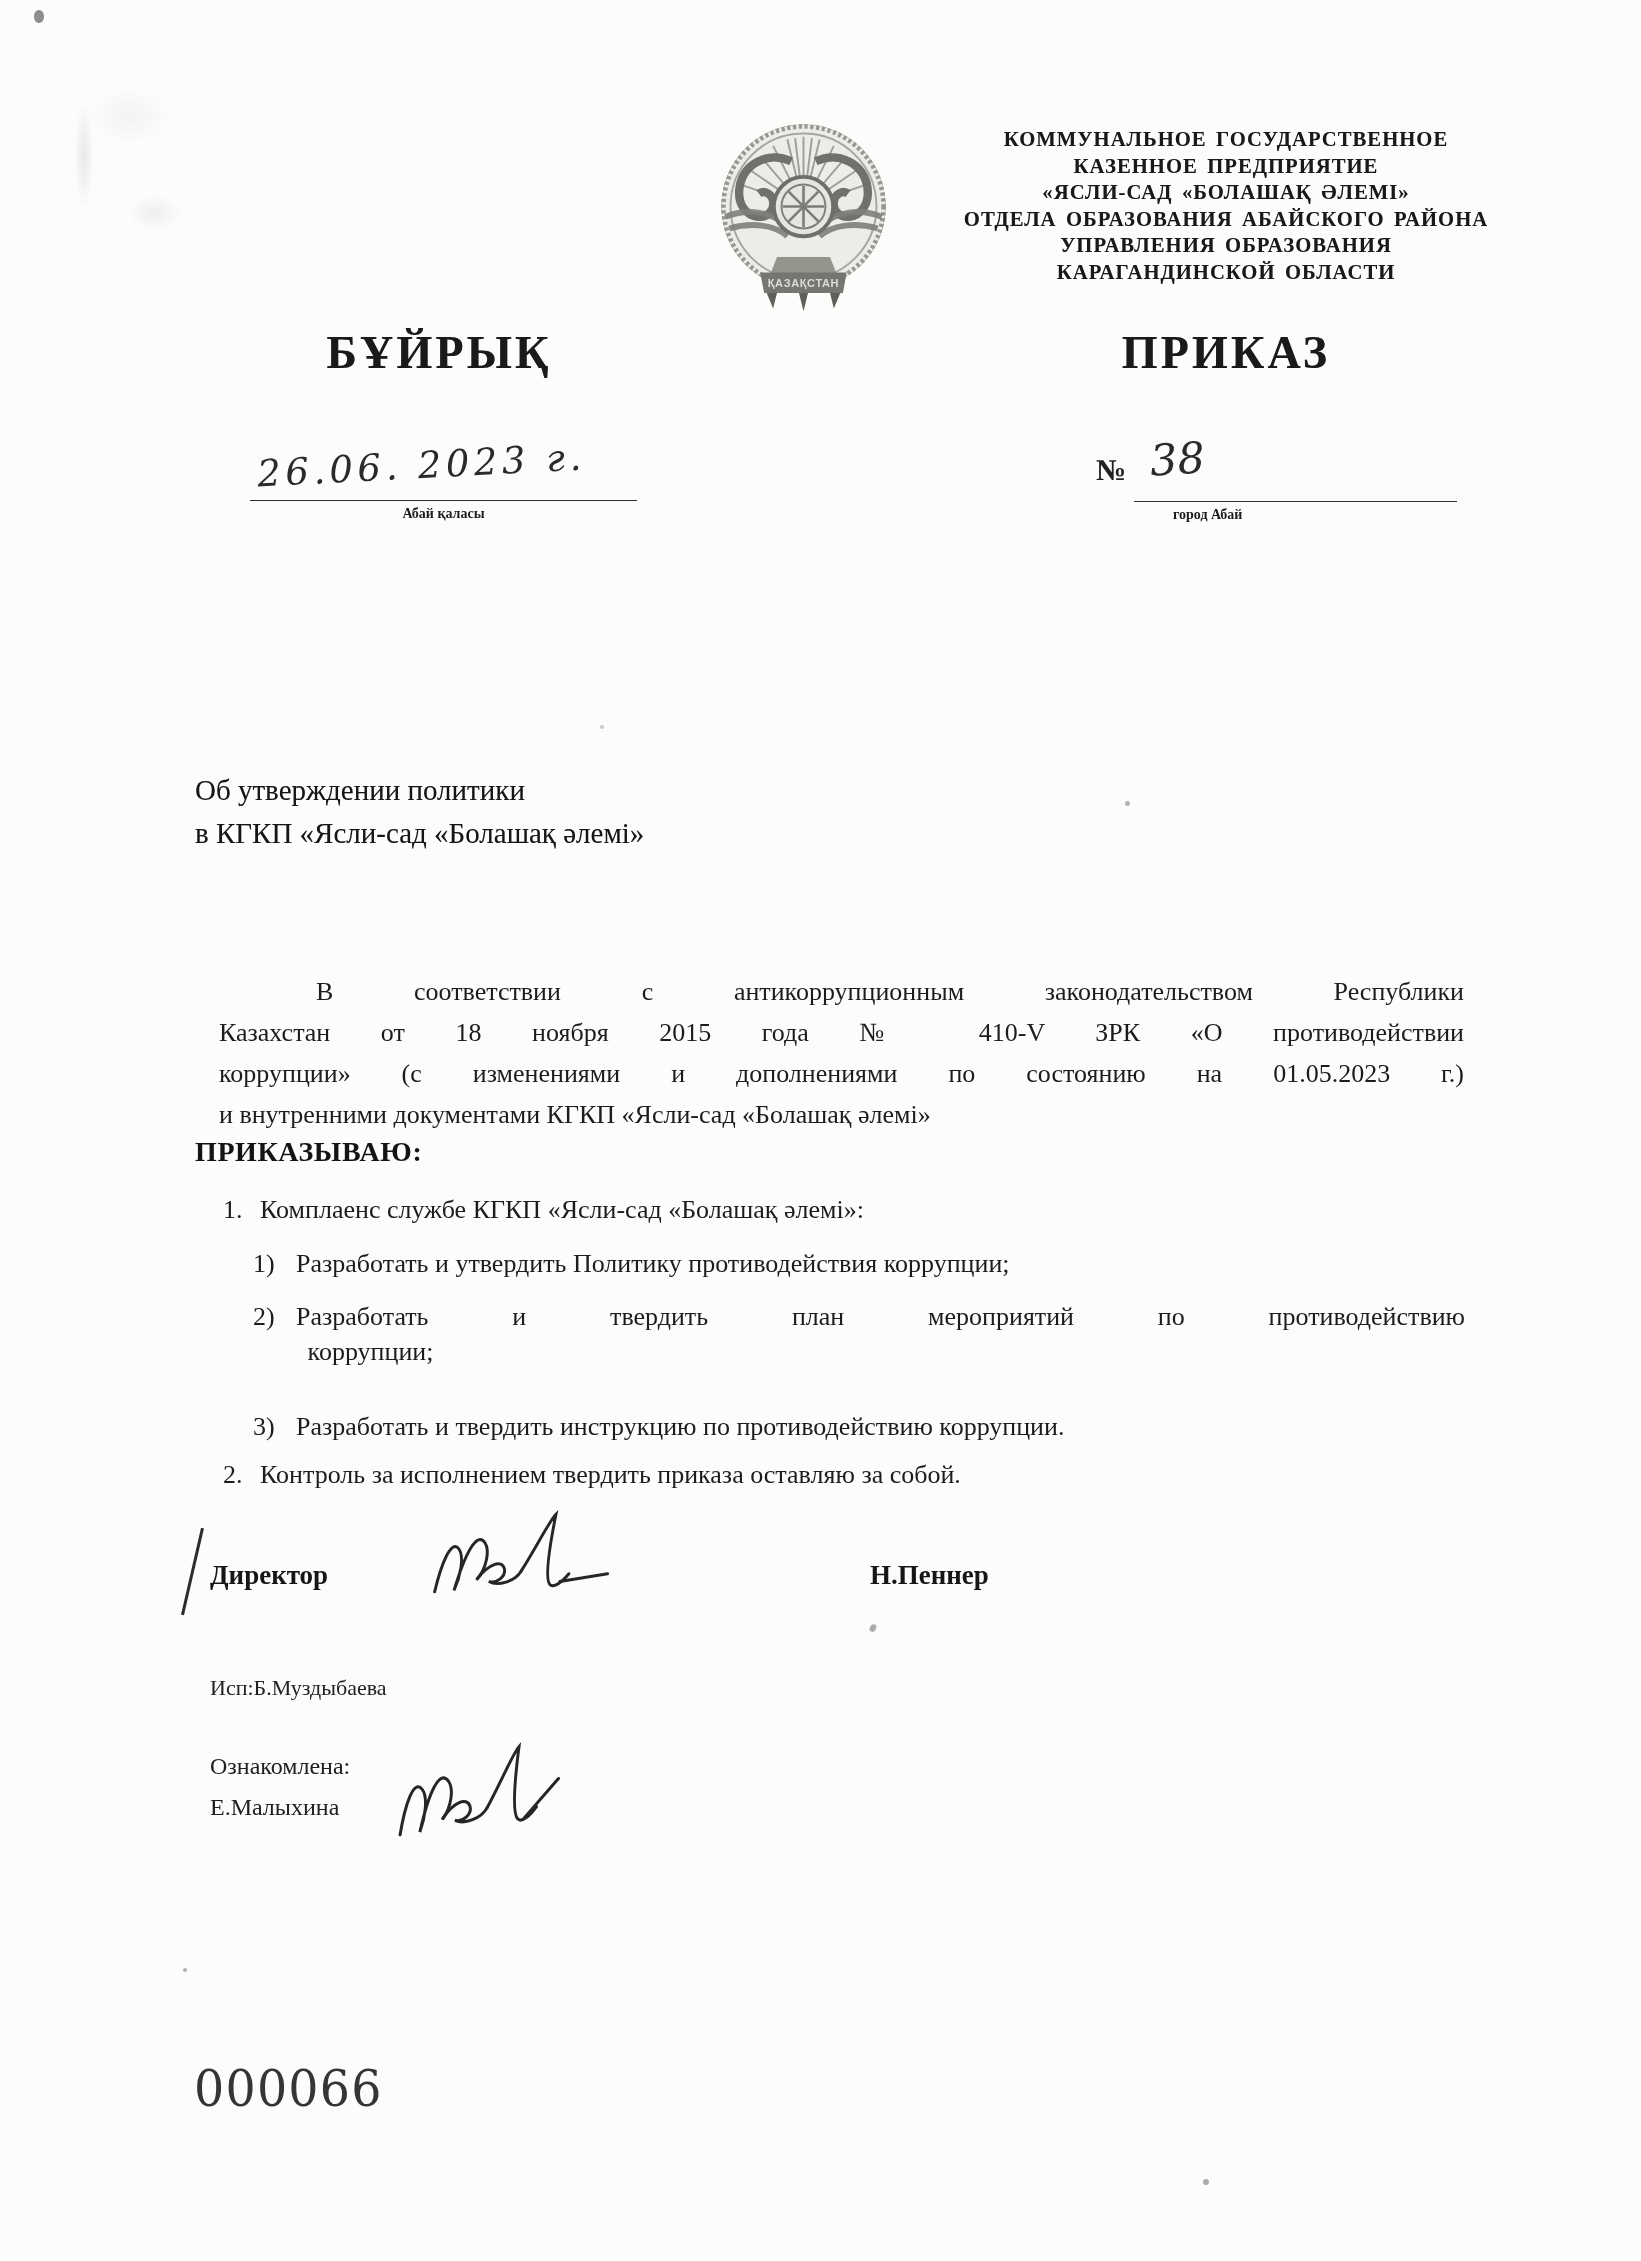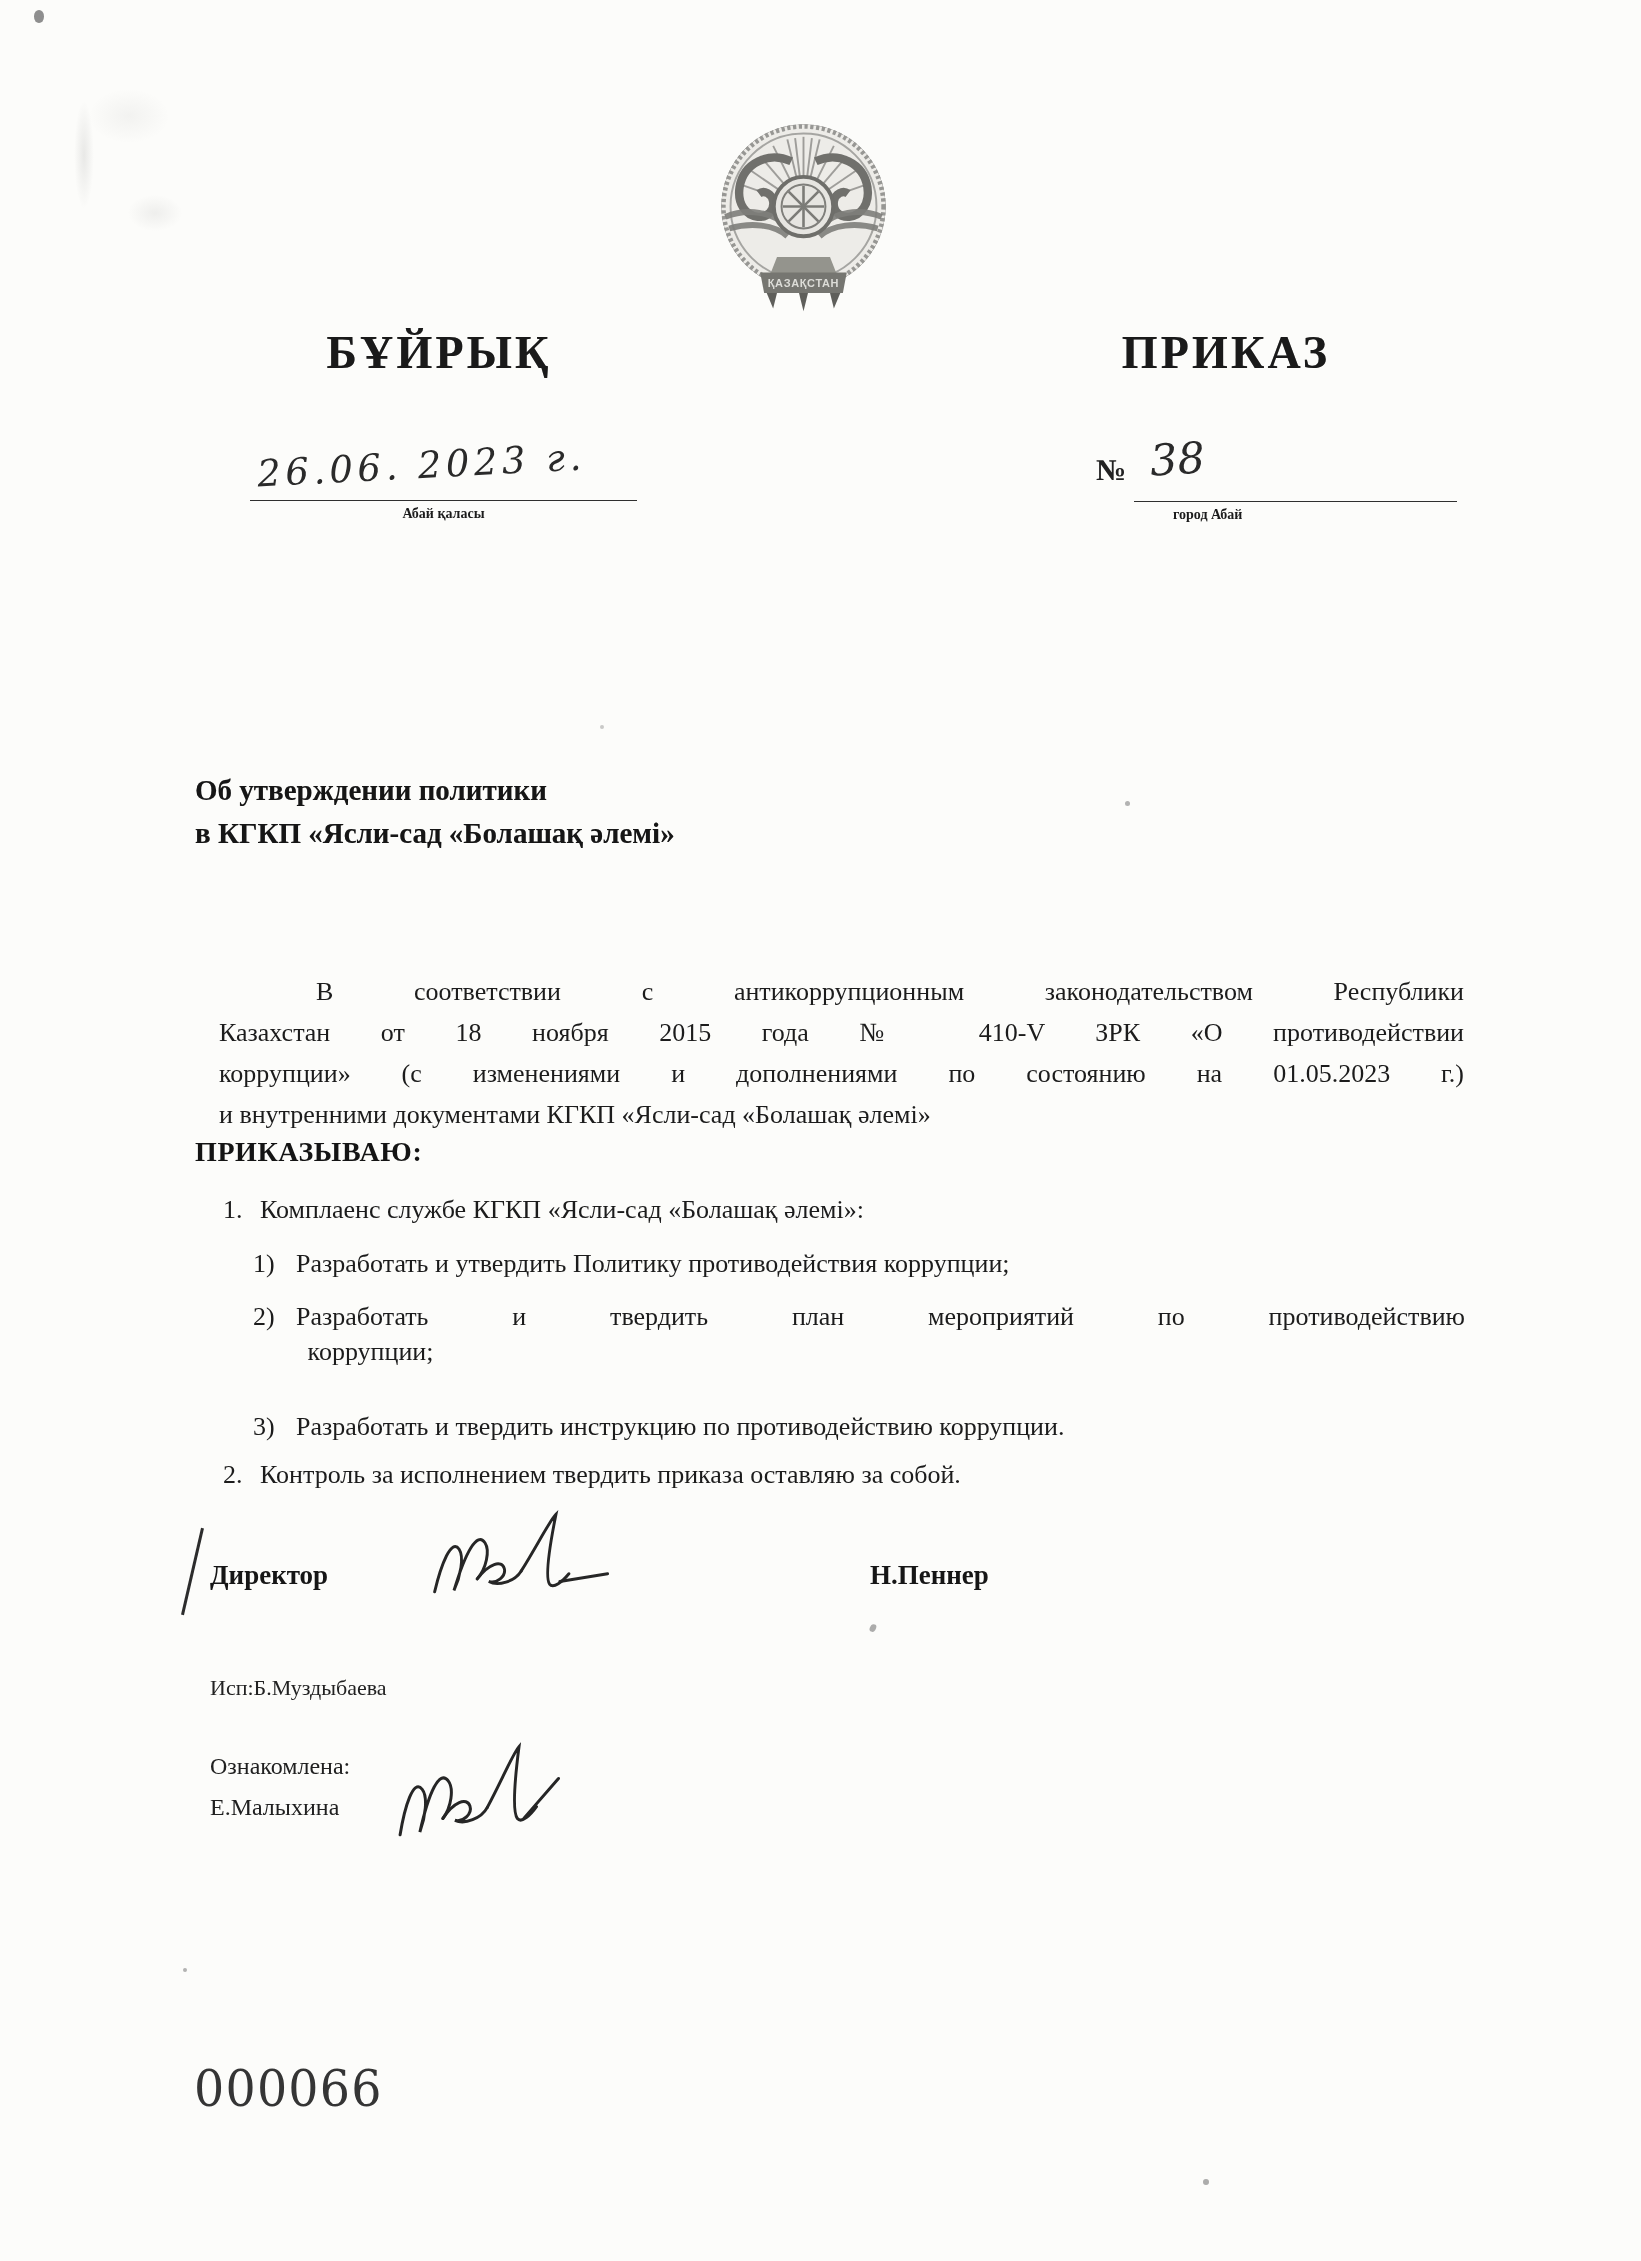--- a/index.html
+++ b/index.html
@@ -30,21 +30,21 @@
     font-weight:bold;font-size:46px;letter-spacing:3.2px;text-align:center;
     color:#1a1a1a;text-shadow:0 0 0.6px rgba(0,0,0,.4);
   }
   .hand{
     font-family:"DejaVu Serif", serif;font-style:italic;
     color:#2a2a2a;
   }
   .fill-line{border-bottom:1.9px solid #2f2f2f;}
   .under-label{font-weight:bold;font-size:14px;color:#1c1c1c;}
   .doc-title div{
-    font-weight:bold;font-size:29px;line-height:43px;color:#161616;
+    font-weight:normal;font-size:29px;line-height:43px;color:#161616;
     text-shadow:0 0 0.6px rgba(0,0,0,.3);
   }
   .body-par{width:1269px;font-size:26px;line-height:41px;color:#1c1c1c;}
   .body-par .ln{text-align:justify;margin-left:24px;}
   .body-par .stretch{text-align-last:justify;}
   .body-par .indent{text-indent:97px;}
   .decree{font-weight:bold;font-size:28px;color:#141414;letter-spacing:0.6px;}
   .li-row{display:flex;font-size:26px;color:#1c1c1c;}
   .li-marker{flex:0 0 auto;}
   .li-text{flex:1 1 auto;}
@@ -115,20 +115,28 @@
         <g fill="#4a4a46">
           <path d="M80,268 L96,268 L90,292 Z"></path>
           <path d="M194,268 L178,268 L184,292 Z"></path>
           <path d="M130,268 L144,268 L137,296 Z"></path>
         </g>
         <text x="137" y="258" text-anchor="middle" font-family="Liberation Sans, sans-serif" font-size="17" font-weight="bold" fill="#d9d9d4" letter-spacing="1">ҚАЗАҚСТАН</text>
       </g>
     </svg>
   </div>
 
+  <div class="abs org" style="left:929px;top:126px;width:594px;">
+    <div>КОММУНАЛЬНОЕ ГОСУДАРСТВЕННОЕ</div>
+    <div>КАЗЕННОЕ ПРЕДПРИЯТИЕ</div>
+    <div>«ЯСЛИ-САД «БОЛАШАҚ ӘЛЕМІ»</div>
+    <div>ОТДЕЛА ОБРАЗОВАНИЯ АБАЙСКОГО РАЙОНА</div>
+    <div>УПРАВЛЕНИЯ ОБРАЗОВАНИЯ</div>
+    <div>КАРАГАНДИНСКОЙ ОБЛАСТИ</div>
+  </div>
 
   <div class="abs order-word" style="left:194px;top:326px;width:490px;">БҰЙРЫҚ</div>
   <div class="abs order-word" style="left:929px;top:326px;width:594px;">ПРИКАЗ</div>
 
   <div class="abs hand" style="left:257px;top:444px;font-size:37px;letter-spacing:4.5px;transform:rotate(-3deg);">26.06. 2023 г.</div>
   <div class="abs fill-line" style="left:250px;top:452px;width:387px;height:48px;"></div>
   <div class="abs under-label" style="left:250px;top:506px;width:387px;text-align:center;">Абай қаласы</div>
 
   <div class="abs" style="left:1096px;top:453px;font-size:30px;font-weight:bold;color:#222;">№</div>
   <div class="abs hand" style="left:1150px;top:434px;font-size:43px;transform:rotate(-4deg);">38</div>

